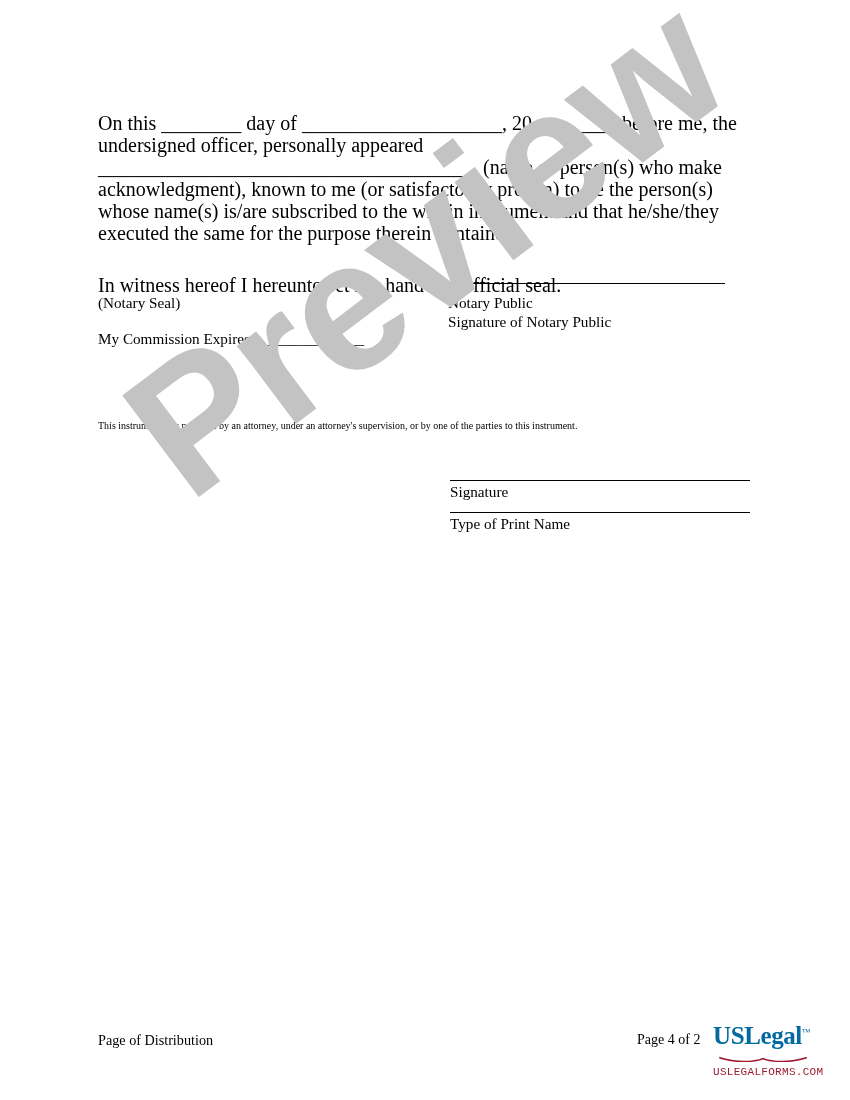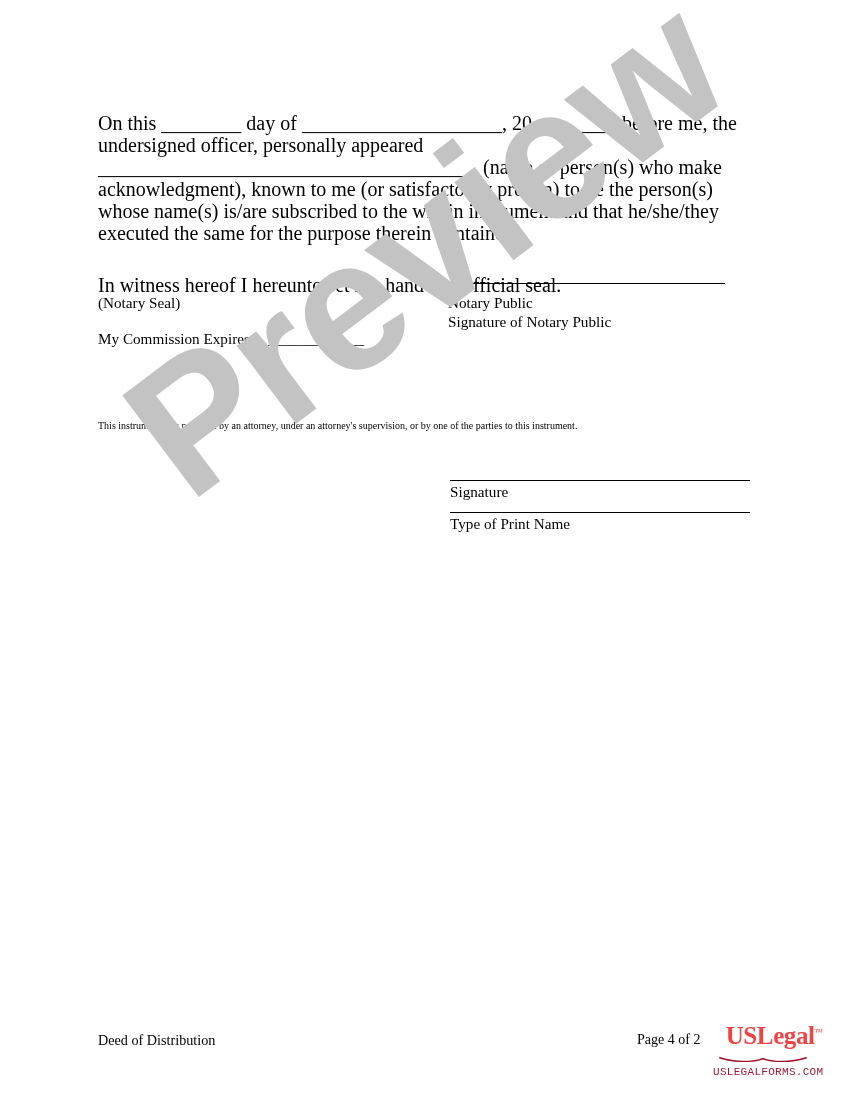--- a/index.html
+++ b/index.html
@@ -156,24 +156,23 @@
     top: 1020px;
     z-index: 6;
     width: 110px;
     text-align: left;
   }
   .logo-main {
     font-family: "Liberation Serif", serif;
     font-size: 25px;
     line-height: 25px;
     font-weight: bold;
-    color: #ef4444;
+    color: #0369a1;
     letter-spacing: -0.4px;
     white-space: nowrap;
-    text-align: right;
   }
   .logo-main .us {
     font-weight: bold;
   }
   .logo-tm {
     font-size: 9px;
     vertical-align: super;
     font-weight: normal;
   }
   .logo-swoosh {
@@ -213,21 +212,21 @@
 
   <div class="prepared">This instrument was prepared by an attorney, under an attorney's supervision, or by one of the parties to this instrument.</div>
 
   <div class="sig-area">
     <div class="sig-line"></div>
     <div class="sig-label">Signature</div>
     <div class="sig-line"></div>
     <div class="sig-label2">Type of Print Name</div>
   </div>
 
-  <div class="footer-left">Deed of Distribution</div>
+  <div class="footer-left">Page of Distribution</div>
   <div class="footer-page">Page 4 of 2</div>
 
   <div class="logo">
     <div class="logo-main"><span class="us">US</span><span>Legal</span><span class="logo-tm">™</span></div>
     <svg class="logo-swoosh" viewBox="0 0 100 8">
       <path d="M0 2 C 18 8, 38 8, 50 3 C 62 8, 82 8, 100 2 L100 4 C 82 10, 62 9, 50 5 C 38 9, 18 10, 0 4 Z" fill="#9e1b32"></path>
     </svg>
     <div class="logo-sub">USLEGALFORMS.COM</div>
   </div>
 

